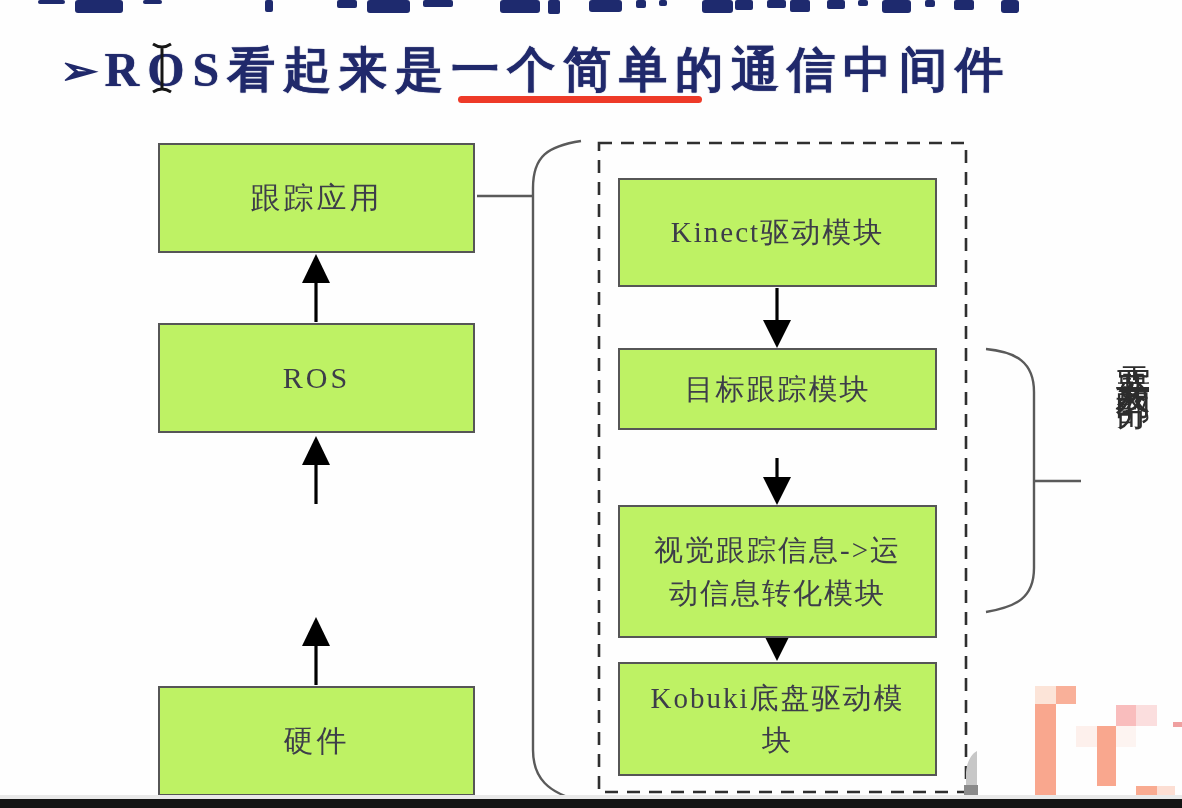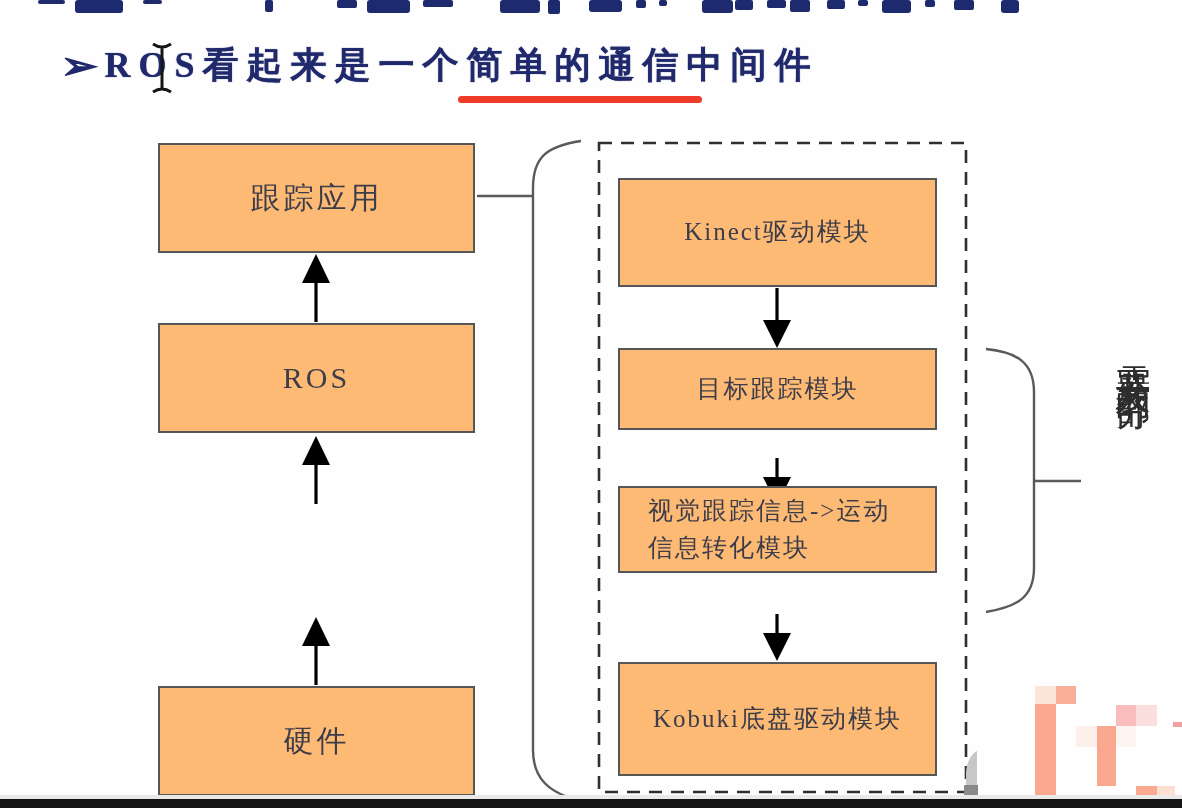--- a/index.html
+++ b/index.html
@@ -8,32 +8,32 @@
   .stage{position:relative;width:1182px;height:808px;background:#fefefe;}
 
   
   svg.overlay{position:absolute;left:0;top:0;width:1182px;height:808px;}
 
   
   .heading{position:absolute;left:60px;top:38px;display:flex;align-items:center;
            color:#20296b;white-space:nowrap;}
   .heading .bullet{font-size:46px;font-weight:bold;letter-spacing:0;margin-right:6px;
            transform:scaleY(.85);}
-  .heading .htext{font-size:36px;font-weight:bold;letter-spacing:8px;
+  .heading .htext{font-size:48px;font-weight:bold;letter-spacing:8px;
            text-shadow:0 0 1px #20296b;}
   .red-underline{position:absolute;left:458px;top:96px;width:244px;height:7px;
            background:#ee3a28;border-radius:4px;}
   .ibeam{position:absolute;left:149px;top:40px;}
 
   
-  .fbox{position:absolute;border:2px solid #565656;background:#fdba74;
-        display:flex;align-items:center;justify-content:center;
+  .fbox{position:absolute;border:2px solid #565656;background:#bef264;
+        display:flex;align-items:center;justify-content:center;text-align:center;
         color:#3d3d49;box-sizing:border-box;}
   .leftbox{left:158px;width:317px;height:110px;font-size:30px;letter-spacing:3px;}
-  .rightbox{left:618px;width:319px;font-size:25px;letter-spacing:2px;
+  .rightbox{left:618px;width:319px;font-size:29px;letter-spacing:2px;
         line-height:1.45;padding:0 28px;}
 
   
   .v-label{position:absolute;left:1108px;top:338px;height:300px;
         writing-mode:vertical-rl;text-orientation:upright;
         font-size:35px;letter-spacing:5px;color:#2d2d2d;}
 
   
   .gray-strip{position:absolute;left:0;top:795px;width:1182px;height:4px;background:#e9e9e9;}
   .black-bar{position:absolute;left:0;top:799px;width:1182px;height:9px;background:#141414;}
@@ -130,21 +130,21 @@
   <svg class="ibeam" width="26" height="56" viewBox="0 0 26 56">
     <path d="M4 4 Q13 10 22 4 M13 7 L13 49 M4 52 Q13 46 22 52" stroke="#161616" stroke-width="3" fill="none"></path>
   </svg>
 
   <div class="fbox leftbox" style="top:143px">跟踪应用</div>
   <div class="fbox leftbox" style="top:323px">ROS</div>
   <div class="fbox leftbox" style="top:686px">硬件</div>
 
   <div class="fbox rightbox" style="top:178px;height:109px">Kinect驱动模块</div>
   <div class="fbox rightbox" style="top:348px;height:82px">目标跟踪模块</div>
-  <div class="fbox rightbox" style="top:486px;height:87px">视觉跟踪信息-&gt;运动信息转化模块</div>
+  <div class="fbox rightbox" style="top:505px;height:133px">视觉跟踪信息-&gt;运动信息转化模块</div>
   <div class="fbox rightbox" style="top:662px;height:114px">Kobuki底盘驱动模块</div>
 
   <div class="v-label">需要开发的部分</div>
 
   <div class="gray-strip"></div>
   <div class="black-bar"></div>
 
 </div>
 
 </body></html>

